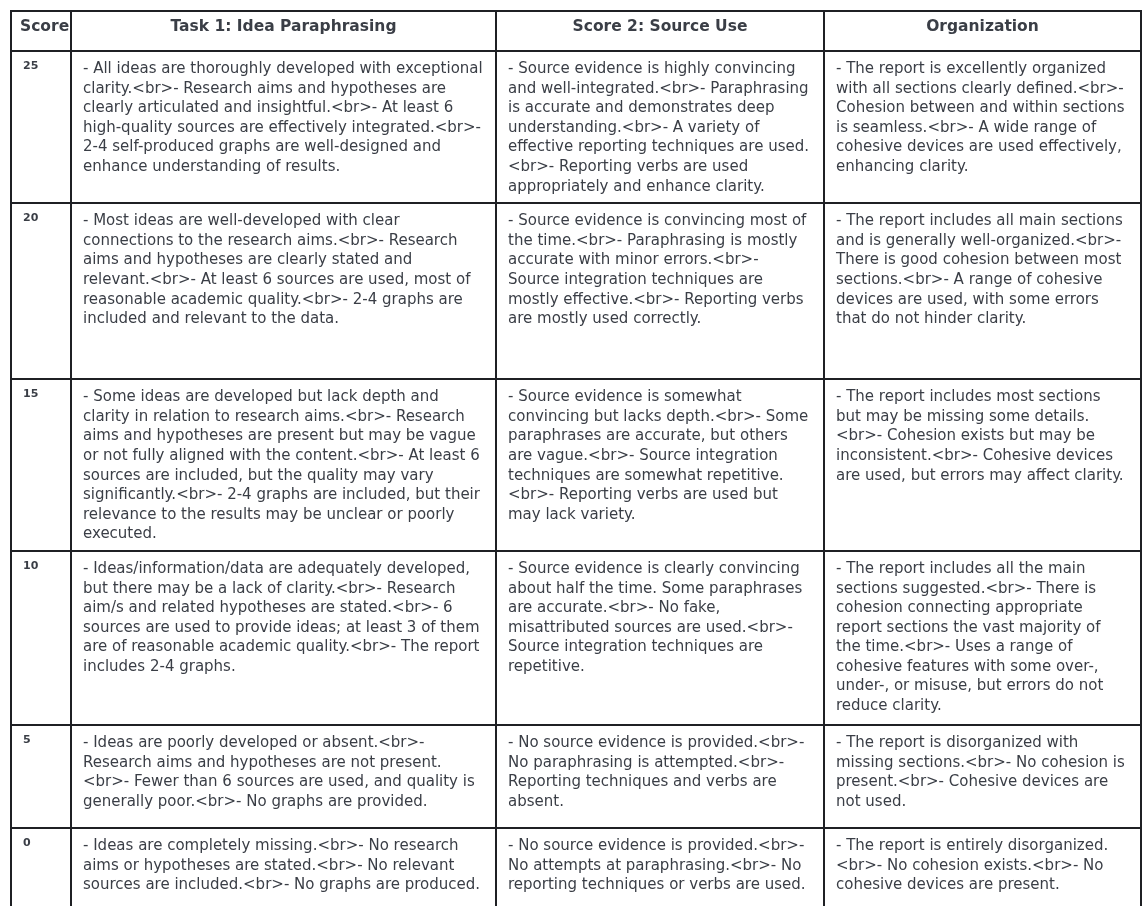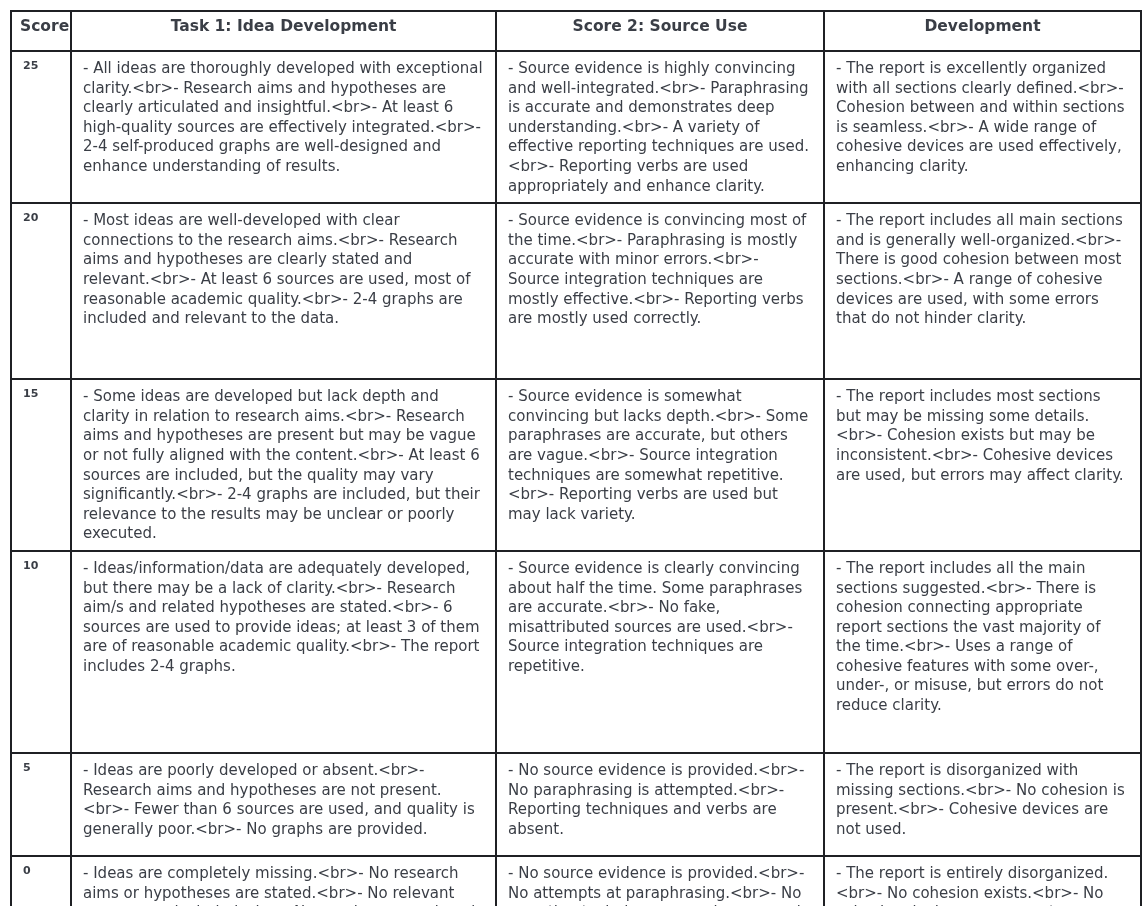--- a/index.html
+++ b/index.html
@@ -51,41 +51,41 @@
     padding: 7px 12px 6px 11px;
     text-align: left;
     letter-spacing: 0;
     border-radius: 18px;
   }
   
   tr.row-header { height: 40px; }
   tr.row-25 { height: 151px; }
   tr.row-20 { height: 176px; }
   tr.row-15 { height: 167px; }
-  tr.row-10 { height: 202px; }
+  tr.row-10 { height: 174px; }
   tr.row-5  { height: 103px; }
   tr.row-0  { height: 96px; }
 </style>
 </head>
 <body>
 
 <div class="rubric-wrap">
   <table class="rubric">
     <colgroup>
       <col style="width:60px">
       <col style="width:425px">
       <col style="width:328px">
       <col style="width:317px">
     </colgroup>
     <thead>
       <tr class="row-header">
         <th class="hdr">Score</th>
-        <th class="hdr">Task 1: Idea Development</th>
+        <th class="hdr">Task 1: Idea Paraphrasing</th>
         <th class="hdr">Score 2: Source Use</th>
-        <th class="hdr">Development</th>
+        <th class="hdr">Organization</th>
       </tr>
     </thead>
     <tbody>
       <tr class="row-25">
         <td class="score-cell">25</td>
         <td class="desc-cell">- All ideas are thoroughly developed with exceptional clarity.&lt;br&gt;- Research aims and hypotheses are clearly articulated and insightful.&lt;br&gt;- At least 6 high-quality sources are effectively integrated.&lt;br&gt;- 2-4 self-produced graphs are well-designed and enhance understanding of results.</td>
         <td class="desc-cell">- Source evidence is highly convincing and well-integrated.&lt;br&gt;- Paraphrasing is accurate and demonstrates deep understanding.&lt;br&gt;- A variety of effective reporting techniques are used.&lt;br&gt;- Reporting verbs are used appropriately and enhance clarity.</td>
         <td class="desc-cell">- The report is excellently organized with all sections clearly defined.&lt;br&gt;- Cohesion between and within sections is seamless.&lt;br&gt;- A wide range of cohesive devices are used effectively, enhancing clarity.</td>
       </tr>
       <tr class="row-20">

